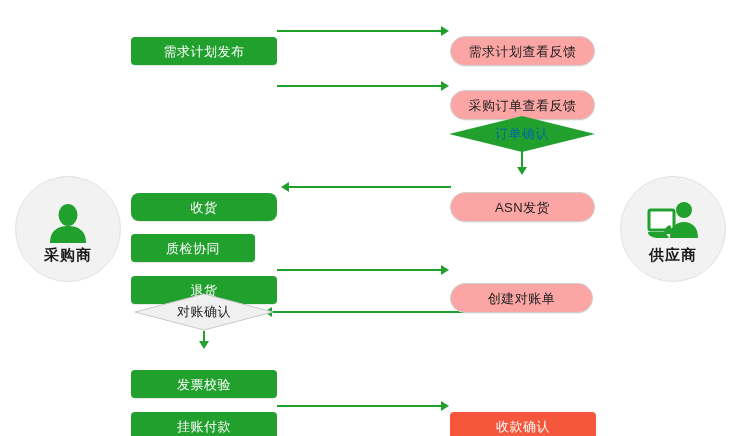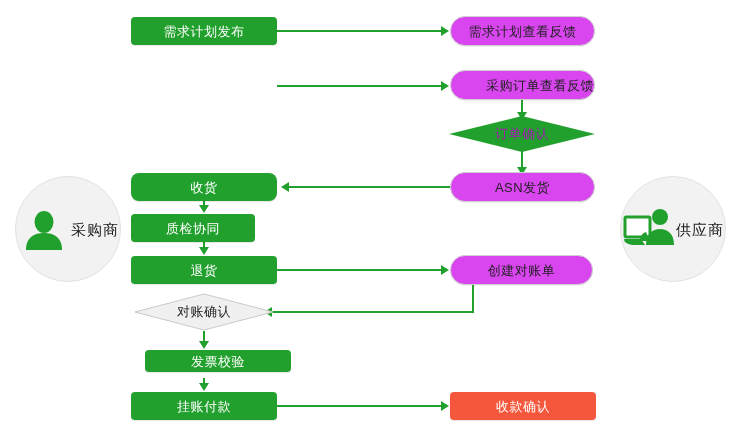--- a/index.html
+++ b/index.html
@@ -22,29 +22,30 @@
     position: absolute;
     box-sizing: border-box;
     display: flex;
     align-items: center;
     justify-content: center;
     font-size: 13px;
     line-height: 1;
     letter-spacing: .5px;
     white-space: nowrap;
     z-index: 5;
+    margin-top: 20px;
   }
   .node.green {
     background: #22a02e;
     color: #ffffff;
     border-radius: 4px;
     box-shadow: 0 1px 1px rgba(0,0,0,.10);
   }
   .node.grey {
-    background: #d946ef;
+    background: #fca5a5;
     color: #222222;
     border: 1px solid #cfcfcf;
     border-radius: 15px;
     box-shadow: 0 1px 1px rgba(0,0,0,.06);
   }
   .node.red {
     background: #f4573c;
     color: #ffffff;
     border-radius: 4px;
     box-shadow: 0 1px 1px rgba(0,0,0,.10);
@@ -60,21 +61,21 @@
     left: 0; top: 0;
     width: 100%; height: 100%;
     display: flex;
     align-items: center;
     justify-content: center;
     font-size: 13px;
     letter-spacing: .5px;
     white-space: nowrap;
     pointer-events: none;
   }
-  .diamond.green .dlabel { color: #a21caf; }
+  .diamond.green .dlabel { color: #0369a1; }
   .diamond.white .dlabel { color: #222222; }
   
   .line {
     position: absolute;
     background: #22a02e;
     z-index: 2;
   }
   .line.h { height: 2px; }
   .line.v { width: 2px; }
   .arrow {
@@ -99,24 +100,25 @@
   }
   
   .actor {
     position: absolute;
     width: 104px;
     height: 104px;
     border-radius: 50%;
     background: #f2f2f2;
     border: 1px solid #e2e2e2;
     display: flex;
-    flex-direction: row;
+    flex-direction: column;
     align-items: center;
     justify-content: center;
     z-index: 6;
+    font-weight: bold;
   }
   .actor .glyph {
     width: 54px;
     height: 48px;
     display: flex;
     align-items: flex-end;
     justify-content: center;
     margin-bottom: 2px;
   }
   .actor .aname {
@@ -170,21 +172,21 @@
 
   <div class="node green" style="left:131px; top:17px; width:146px; height:28px;">
     <span>需求计划发布</span>
   </div>
 
   <div class="node grey" style="left:450px; top:16px; width:145px; height:30px;">
     <span>需求计划查看反馈</span>
   </div>
 
 
-  <div class="node grey" style="left:450px; top:70px; width:145px; height:30px;justify-content:flex-end;">
+  <div class="node grey" style="left:450px; top:70px; width:145px; height:30px;">
     <span>采购订单查看反馈</span>
   </div>
 
   <div class="diamond green" style="left:449px; top:116px; width:146px; height:36px;">
     <svg width="146" height="36" viewBox="0 0 146 36">
       <polygon points="73,0 146,18 73,36 0,18" fill="#22a02e"></polygon>
     </svg>
     <span class="dlabel">订单确认</span>
   </div>
 
@@ -197,32 +199,32 @@
   </div>
 
   <div class="node green" style="left:131px; top:214px; width:124px; height:28px;">
     <span>质检协同</span>
   </div>
 
   <div class="node green" style="left:131px; top:256px; width:146px; height:28px;">
     <span>退货</span>
   </div>
 
-  <div class="node grey" style="left:450px; top:255px; width:143px; height:30px;">
+  <div class="node grey" style="left:450px; top:263px; width:143px; height:30px;">
     <span>创建对账单</span>
   </div>
 
   <div class="diamond white" style="left:134px; top:293px; width:140px; height:38px;">
     <svg width="140" height="38" viewBox="0 0 140 38">
       <polygon points="70,1 139,19 70,37 1,19" fill="#f0f0f0" stroke="#c9c9c9" stroke-width="1"></polygon>
     </svg>
     <span class="dlabel">对账确认</span>
   </div>
 
-  <div class="node green" style="left:145px; top:350px; width:146px; height:22px;">
+  <div class="node green" style="left:131px; top:350px; width:146px; height:28px;">
     <span>发票校验</span>
   </div>
 
   <div class="node red" style="left:450px; top:392px; width:146px; height:28px;">
     <span>收款确认</span>
   </div>
 
   <div class="node green" style="left:131px; top:392px; width:146px; height:28px;">
     <span>挂账付款</span>
   </div>

